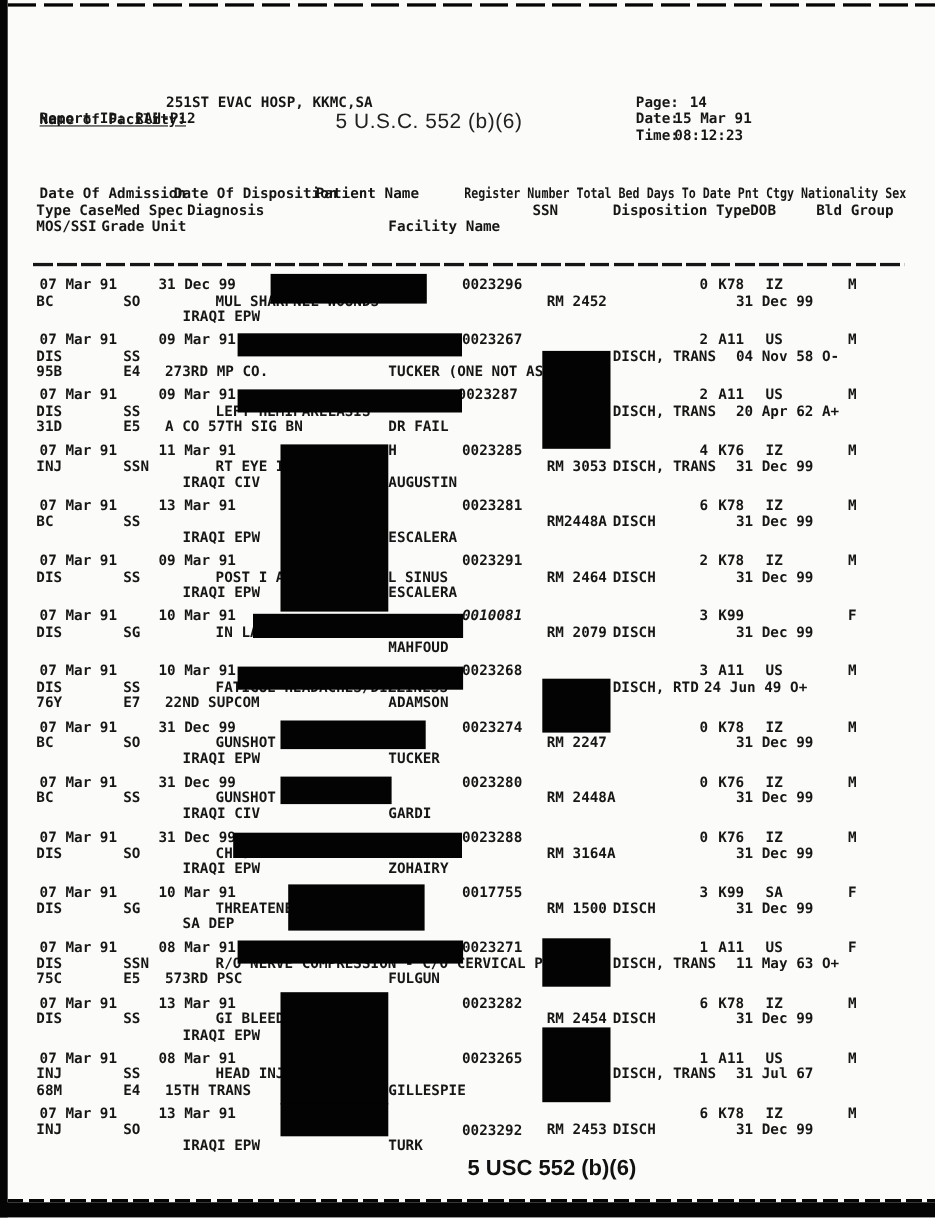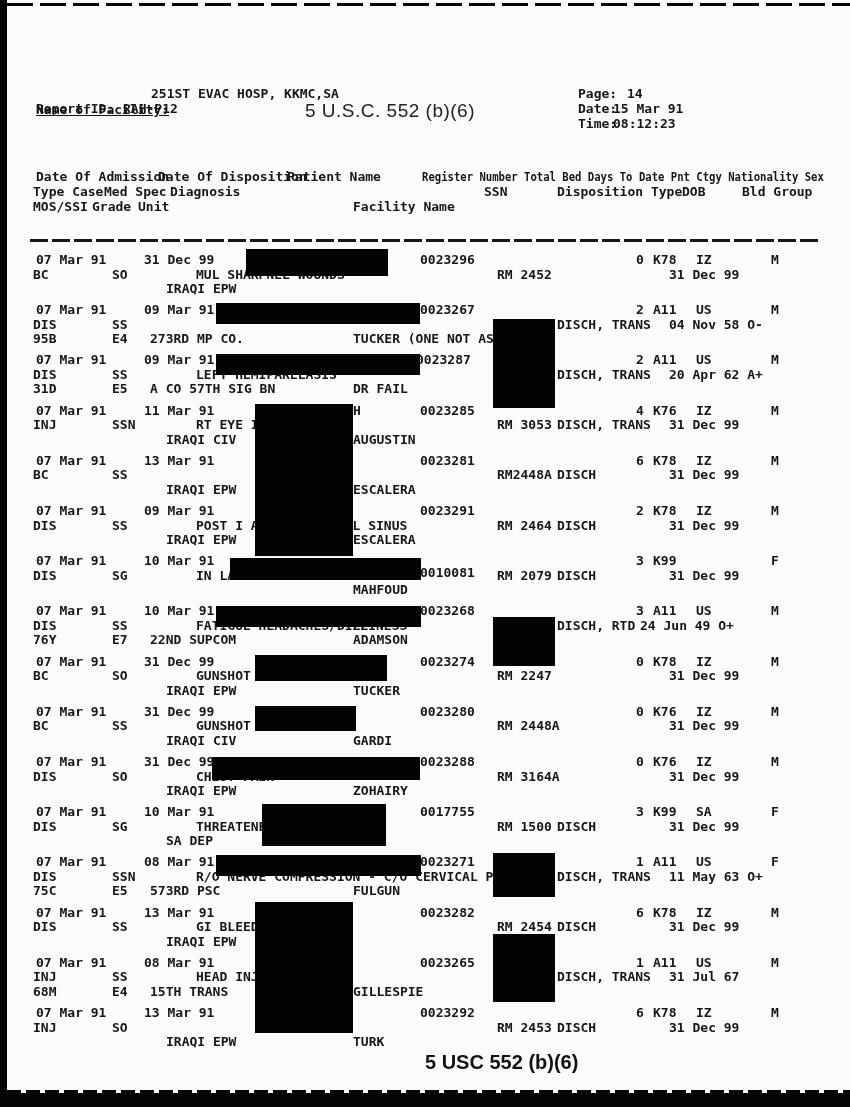--- a/index.html
+++ b/index.html
@@ -165,21 +165,21 @@
         <span class="abs" style="left: 196px; top: 14.5px;">POST I AND D PILONIAL SINUS</span>
         <span class="abs" style="left: 497px; top: 14.5px;">RM 2464</span>
         <span class="abs" style="left: 557px; top: 14.5px;">DISCH</span>
         <span class="abs" style="left: 669px; top: 14.5px;">31 Dec 99</span>
         <span class="abs" style="left: 166px; top: 29px;">IRAQI EPW</span>
         <span class="abs" style="left: 353px; top: 29px;">ESCALERA</span>
       </div>
       <div class="rec" style="top: 554.2px;">
         <span class="abs" style="left: 36px; top: 0px;">07 Mar 91</span>
         <span class="abs" style="left: 144px; top: 0px;">10 Mar 91</span>
-        <span class="abs" style="left: 420px; top: 12px;">0010081</span>
+        <span class="abs" style="left: 420px; top: 0px; font-style: italic;">0010081</span>
         <span class="abs" style="left: 636px; top: 0px;">3</span>
         <span class="abs" style="left: 653px; top: 0px;">K99</span>
         <span class="abs" style="left: 771px; top: 0px;">F</span>
         <span class="abs" style="left: 33px; top: 14.5px;">DIS</span>
         <span class="abs" style="left: 112px; top: 14.5px;">SG</span>
         <span class="abs" style="left: 196px; top: 14.5px;">IN LABOR</span>
         <span class="abs" style="left: 497px; top: 14.5px;">RM 2079</span>
         <span class="abs" style="left: 557px; top: 14.5px;">DISCH</span>
         <span class="abs" style="left: 669px; top: 14.5px;">31 Dec 99</span>
         <span class="abs" style="left: 353px; top: 29px;">MAHFOUD</span>
@@ -315,21 +315,21 @@
         <span class="abs" style="left: 557px; top: 14.5px;">DISCH, TRANS</span>
         <span class="abs" style="left: 669px; top: 14.5px;">31 Jul 67</span>
         <span class="abs" style="left: 33px; top: 29px;">68M</span>
         <span class="abs" style="left: 112px; top: 29px;">E4</span>
         <span class="abs" style="left: 150px; top: 29px;">15TH TRANS</span>
         <span class="abs" style="left: 353px; top: 29px;">GILLESPIE</span>
       </div>
       <div class="rec" style="top: 1006px;">
         <span class="abs" style="left: 36px; top: 0px;">07 Mar 91</span>
         <span class="abs" style="left: 144px; top: 0px;">13 Mar 91</span>
-        <span class="abs" style="left: 420px; top: 0px;">0023292</span>
+        <span class="abs" style="left: 420px; top: 16px;">0023292</span>
         <span class="abs" style="left: 636px; top: 0px;">6</span>
         <span class="abs" style="left: 653px; top: 0px;">K78</span>
         <span class="abs" style="left: 696px; top: 0px;">IZ</span>
         <span class="abs" style="left: 771px; top: 0px;">M</span>
         <span class="abs" style="left: 33px; top: 14.5px;">INJ</span>
         <span class="abs" style="left: 112px; top: 14.5px;">SO</span>
         <span class="abs" style="left: 497px; top: 14.5px;">RM 2453</span>
         <span class="abs" style="left: 557px; top: 14.5px;">DISCH</span>
         <span class="abs" style="left: 669px; top: 14.5px;">31 Dec 99</span>
         <span class="abs" style="left: 166px; top: 29px;">IRAQI EPW</span>

